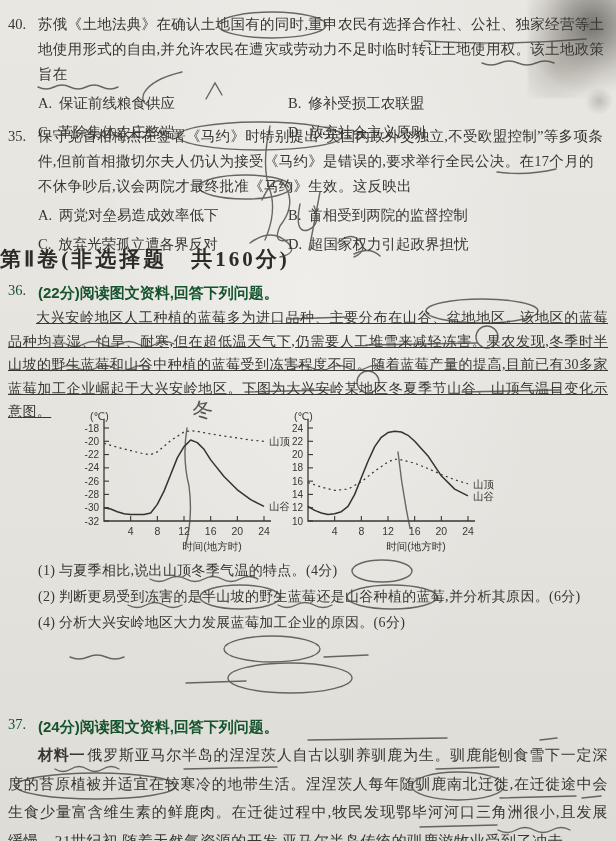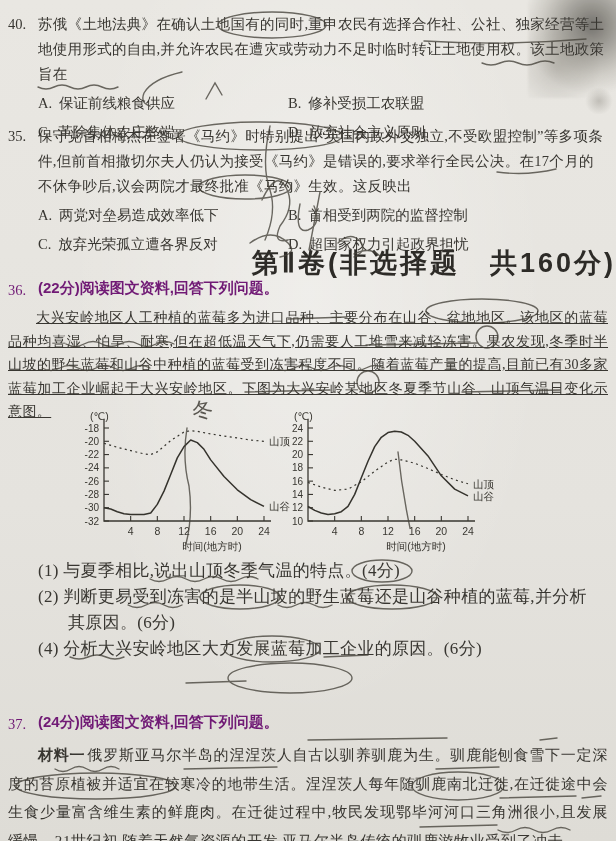--- a/index.html
+++ b/index.html
@@ -30,34 +30,34 @@
   .stem{display:flex;}
   .qnum{flex:none;width:30px;font-size:14.5px;line-height:25px;}
   .qtext{font-size:14.5px;line-height:25px;letter-spacing:.3px;}
   .opts{
     display:grid;grid-template-columns:250px 1fr;gap:8px 0;
     margin:6px 0 0 30px;font-size:14.5px;line-height:21px;
   }
   .opt{display:flex;gap:7px;}
   .opt .olabel{flex:none;}
   .section-title{
-    position:absolute;top:245px;left:0;width:616px;text-align:right;
-    font-family:Liberation Sans, sans-serif;
-    font-size:27px;font-weight:bold;letter-spacing:3px;color:#2d2b27;
+    position:absolute;top:245px;left:0;width:616px;text-align:left;
+    font-family:Liberation Serif, serif;
+    font-size:21px;font-weight:bold;letter-spacing:3px;color:#2d2b27;
   }
   .qhead{display:flex;font-family:"Liberation Sans","DejaVu Sans",sans-serif;
-    font-weight:bold;font-size:15px;line-height:20px;color:#701a75;}
+    font-weight:bold;font-size:15px;line-height:20px;color:#14532d;align-items:flex-end;}
   .qhead .qnum{font-weight:normal;font-family:"Liberation Serif",serif;}
   .para{margin:3px 0 0 0;font-size:14px;line-height:23.5px;letter-spacing:.4px;
     text-indent:2em;text-align:justify;text-decoration:underline;}
   .para37{margin:4px 0 0 0;font-size:15px;line-height:28.5px;letter-spacing:.6px;
     text-indent:2em;text-align:justify;}
   .mlabel{font-weight:bold;margin-right:2px;font-family:"Liberation Sans",sans-serif;}
   .subqs{position:absolute;top:558px;left:38px;width:556px;}
-  .subq{font-size:17px;line-height:26px;padding-left:30px;text-indent:-30px;letter-spacing:.3px;}
+  .subq{font-size:14px;line-height:26px;padding-left:30px;text-indent:-30px;letter-spacing:.3px;}
   .chart{position:absolute;top:412px;}
   #chart-winter{left:56px;}
   #chart-summer{left:260px;}
   .hand-char{
     position:absolute;left:192px;top:396px;font-size:21px;color:#403d36;
     transform:rotate(-10deg) skewX(-4deg);opacity:.85;
   }
   #ink{position:absolute;inset:0;pointer-events:none;}
   #ink *{vector-effect:non-scaling-stroke;}
   svg text{user-select:none;}

